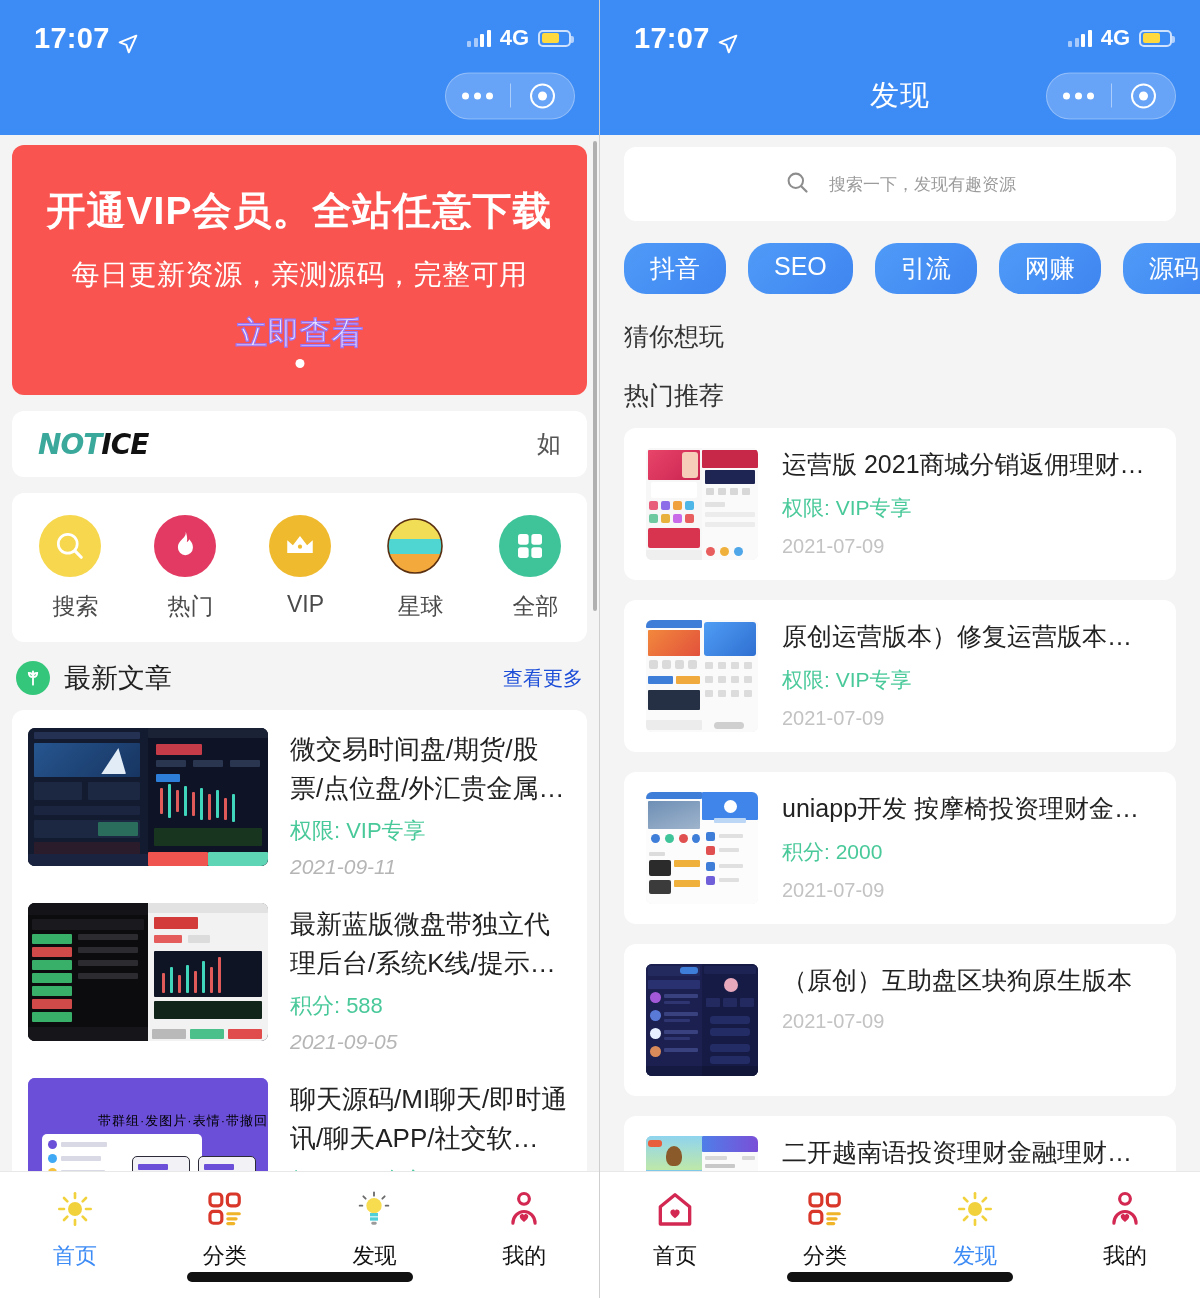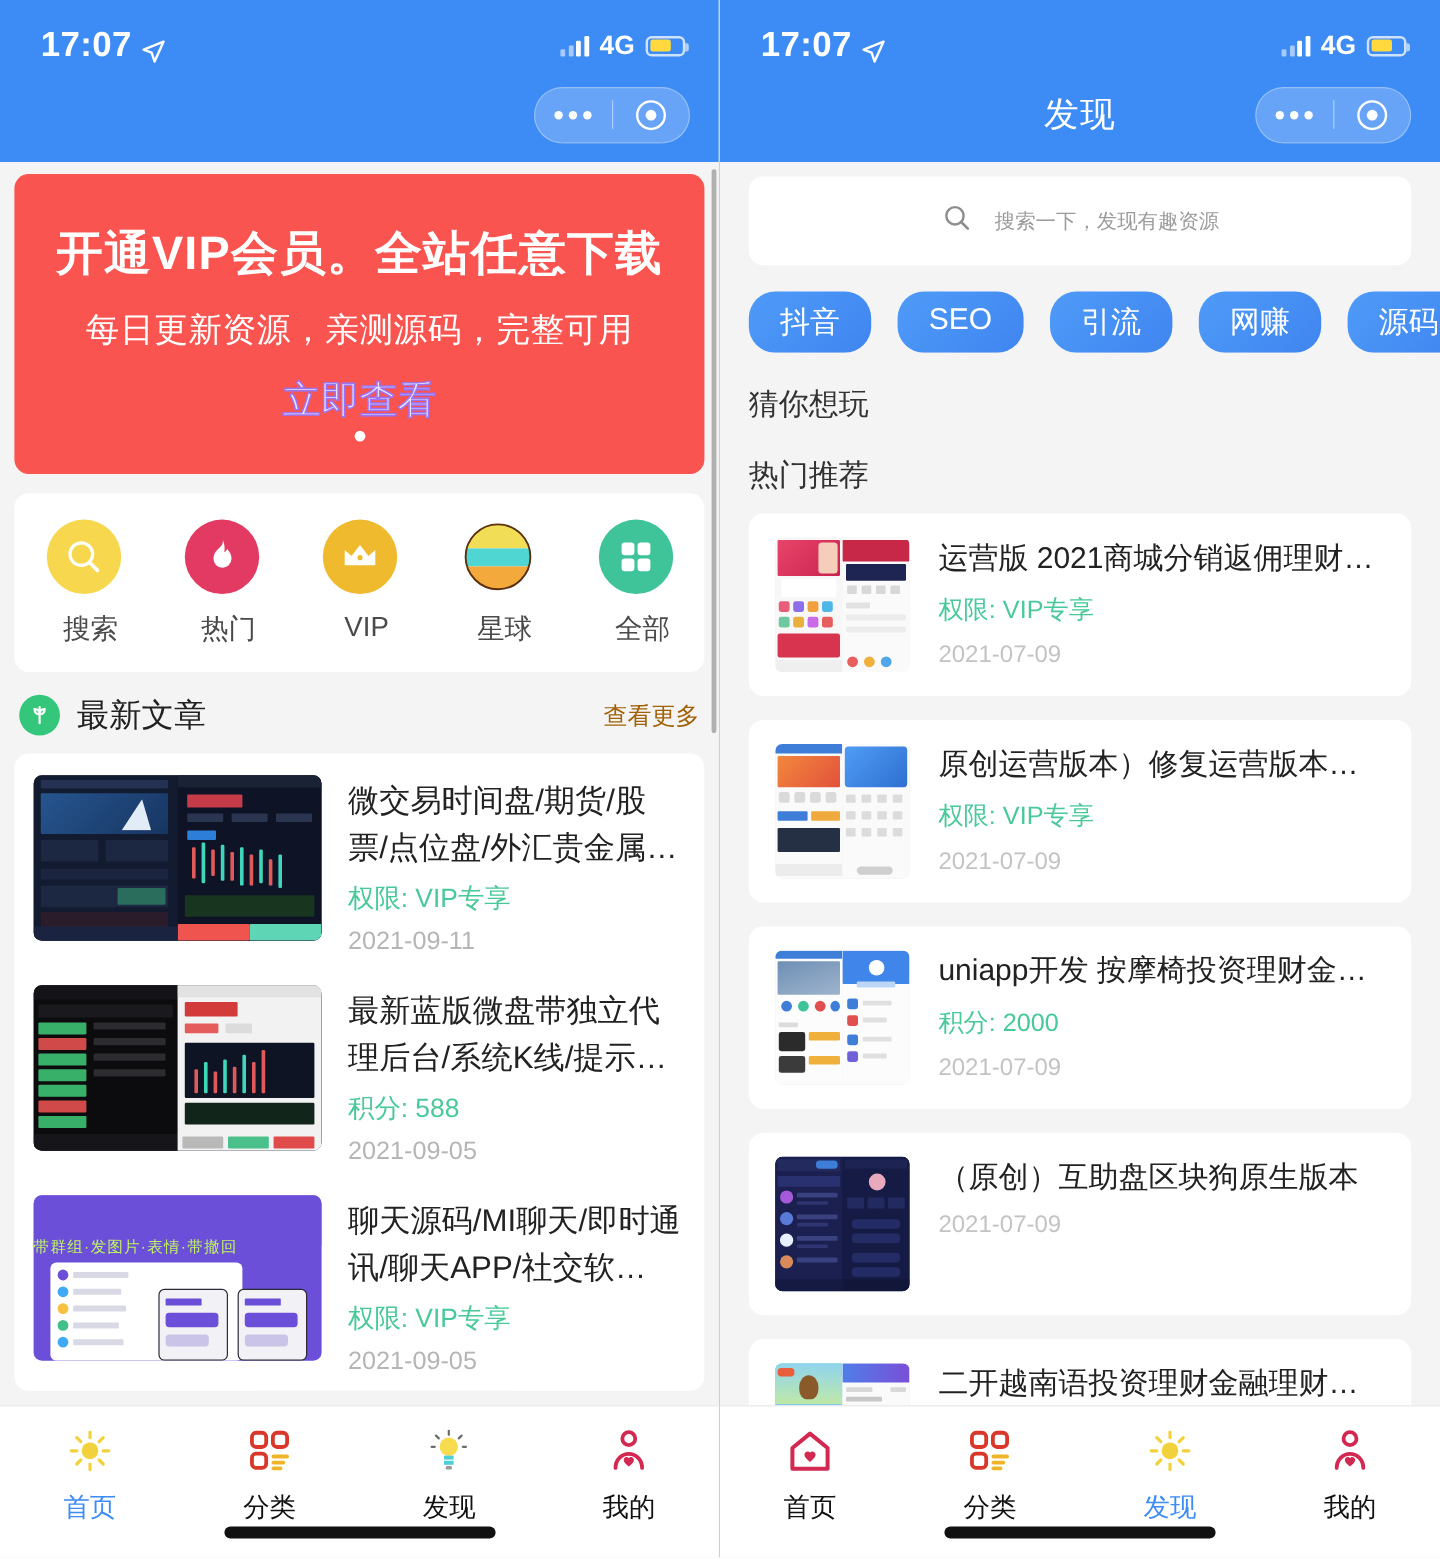--- a/index.html
+++ b/index.html
@@ -75,34 +75,34 @@
   .qitem { flex: 1; display: flex; flex-direction: column; align-items: center; gap: 14px; }
   .qcircle { width: 62px; height: 62px; border-radius: 50%; display: flex;
              align-items: center; justify-content: center; }
   .qlabel { font-size: 23px; color: #4a4a4a; margin-left: 12px; }
 
   
   .sec-head { display: flex; align-items: center; padding: 18px 16px 14px 16px; }
   .sec-dot { width: 34px; height: 34px; border-radius: 50%; background: #34c77b;
              display: flex; align-items: center; justify-content: center; margin-right: 14px; }
   .sec-title { font-size: 27px; color: #222; }
-  .sec-more { margin-left: auto; font-size: 20px; color: #a16207; }
+  .sec-more { margin-left: auto; font-size: 20px; color: #1d4ed8; }
 
   
   .artlist { background: #fff; border-radius: 12px; margin: 0 12px; padding: 6px 0 0 0; }
   .art { display: flex; padding: 12px 16px 12px 16px; gap: 22px; }
   .thumb { width: 240px; height: 138px; border-radius: 7px; flex-shrink: 0; overflow: hidden;
            position: relative; background: #10172b; }
   .art-info { flex: 1; min-width: 0; padding-top: 2px; }
   .art-title { font-size: 26px; color: #222; line-height: 1.5;
                display: -webkit-box; -webkit-line-clamp: 2; -webkit-box-orient: vertical;
                overflow: hidden; }
   .art-meta { font-size: 22px; margin-top: 8px; color: #49c99a; }
   .art-meta .mv { color: #49c99a; margin-left: 6px; }
-  .art-date { font-size: 21px; color: #b5b5b5; margin-top: 9px; }
+  .art-date { font-size: 21px; color: #b5b5b5; margin-top: 9px; font-style: italic; }
 
   
   .tabbar { position: absolute; left: 0; right: 0; bottom: 0; height: 127px;
             background: #fff; border-top: 1px solid #e8e8e8; }
   .tabs { display: flex; padding-top: 14px; }
   .tab { flex: 1; display: flex; flex-direction: column; align-items: center; gap: 9px; }
   .tab-ico { height: 46px; display: flex; align-items: center; justify-content: center; }
   .tab-label { font-size: 22px; color: #111; }
   .tab.active .tab-label { color: #3d8bf5; }
   .homebar { position: absolute; bottom: 16px; left: 50%; transform: translateX(-50%);
@@ -186,20 +186,24 @@
     <div class="body">
       <div class="scrollbar"></div>
 
       <div class="banner">
         <div class="banner-h1">开通VIP会员。全站任意下载</div>
         <div class="banner-h2">每日更新资源，亲测源码，完整可用</div>
         <div class="banner-cta">立即查看</div>
         <div class="banner-dot"></div>
       </div>
 
+      <div class="card notice">
+        <span class="notice-logo"><span class="t1">NOT</span><span class="t2">ICE</span></span>
+        <span class="notice-text">如</span>
+      </div>
 
       <div class="card quickgrid">
 
         <div class="qitem">
           <span class="qcircle" style="background:#f6d74e">
             <svg width="36" height="36" viewBox="0 0 24 24">
                 <circle cx="10.5" cy="10.5" r="6.3" fill="none" stroke="#fff" stroke-width="1.8"></circle>
                 <line x1="15.3" y1="15.3" x2="19.5" y2="19.5" stroke="#fff" stroke-width="2.1" stroke-linecap="round"></line>
               </svg>
           </span>
@@ -358,21 +362,21 @@
             <div class="art-title">最新蓝版微盘带独立代理后台/系统K线/提示音等</div>
             <div class="art-meta"><span>积分:</span><span class="mv">588</span></div>
             <div class="art-date">2021-09-05</div>
           </div>
         </div>
 
         <div class="art">
           <div class="thumb" style="background:#6b4fd8">
             <div style="position:absolute;inset:0;">
               <div class="bar" style="left:0;top:0;width:240px;height:42px;background:#6b4fd8"></div>
-              <div style="position:absolute;top:34px;left:0;width:240px;text-align:left;color:#bef264;font-size:13px;letter-spacing:1px;">带群组·发图片·表情·带撤回</div>
+              <div style="position:absolute;top:34px;left:0;width:240px;text-align:right;color:#000000;font-size:13px;letter-spacing:1px;">带群组·发图片·表情·带撤回</div>
               <div class="bar" style="left:14px;top:56px;width:160px;height:82px;background:#fff;border-radius:5px"></div>
               <div class="bar" style="left:20px;top:62px;width:9px;height:9px;background:#6b4fd8;border-radius:50%"></div>
               <div class="bar" style="left:33px;top:64px;width:46px;height:5px;background:#d9d9e5"></div>
               <div class="bar" style="left:20px;top:76px;width:9px;height:9px;background:#3fa9f5;border-radius:50%"></div>
               <div class="bar" style="left:33px;top:78px;width:40px;height:5px;background:#d9d9e5"></div>
               <div class="bar" style="left:20px;top:90px;width:9px;height:9px;background:#f5c13f;border-radius:50%"></div>
               <div class="bar" style="left:33px;top:92px;width:44px;height:5px;background:#d9d9e5"></div>
               <div class="bar" style="left:20px;top:104px;width:9px;height:9px;background:#43c08a;border-radius:50%"></div>
               <div class="bar" style="left:33px;top:106px;width:38px;height:5px;background:#d9d9e5"></div>
               <div class="bar" style="left:20px;top:118px;width:9px;height:9px;background:#3fa9f5;border-radius:50%"></div>

